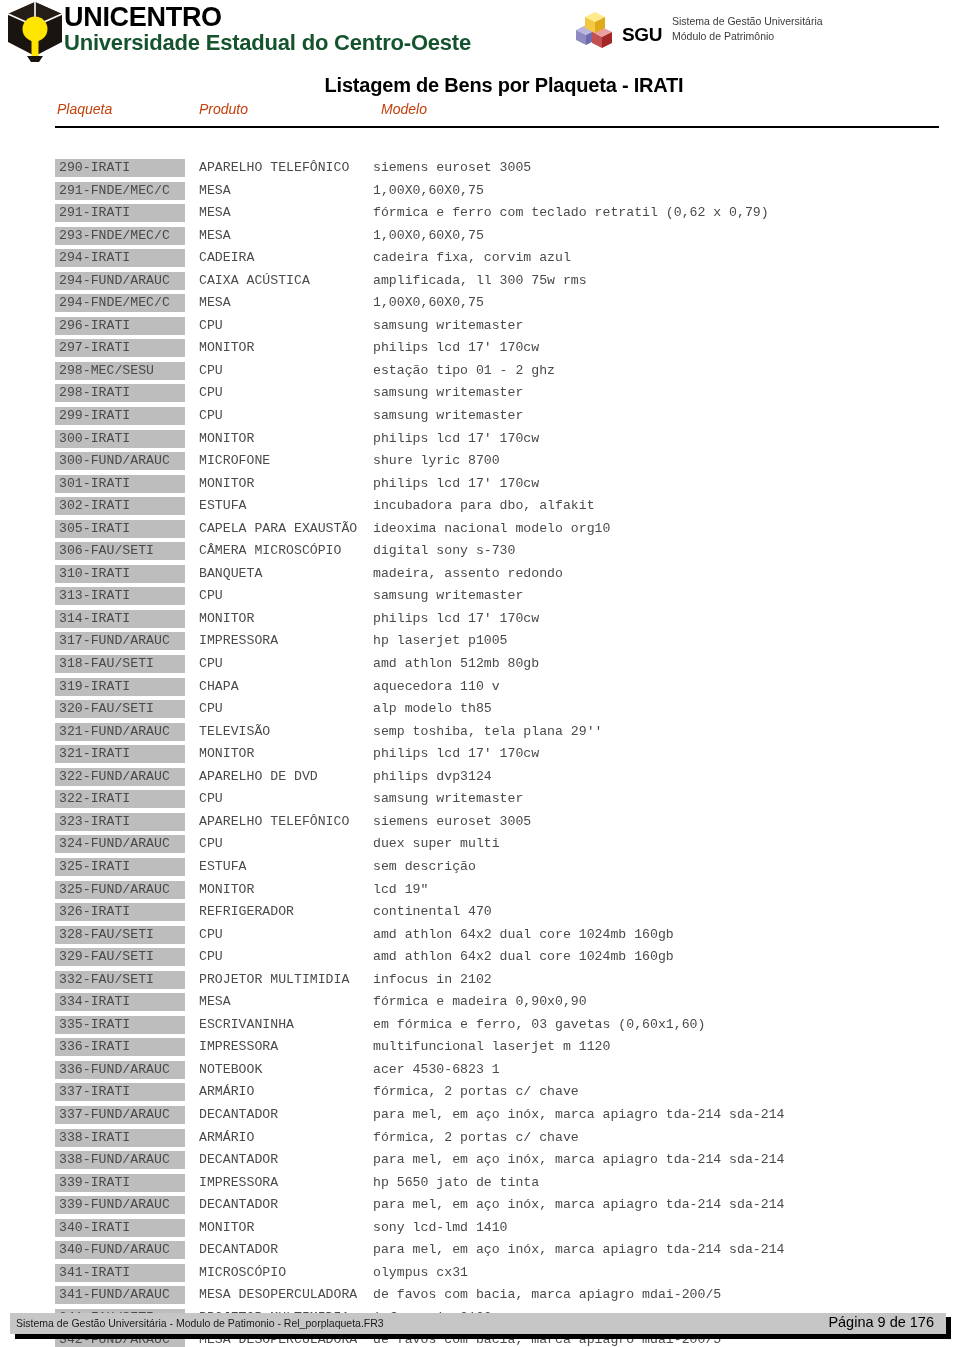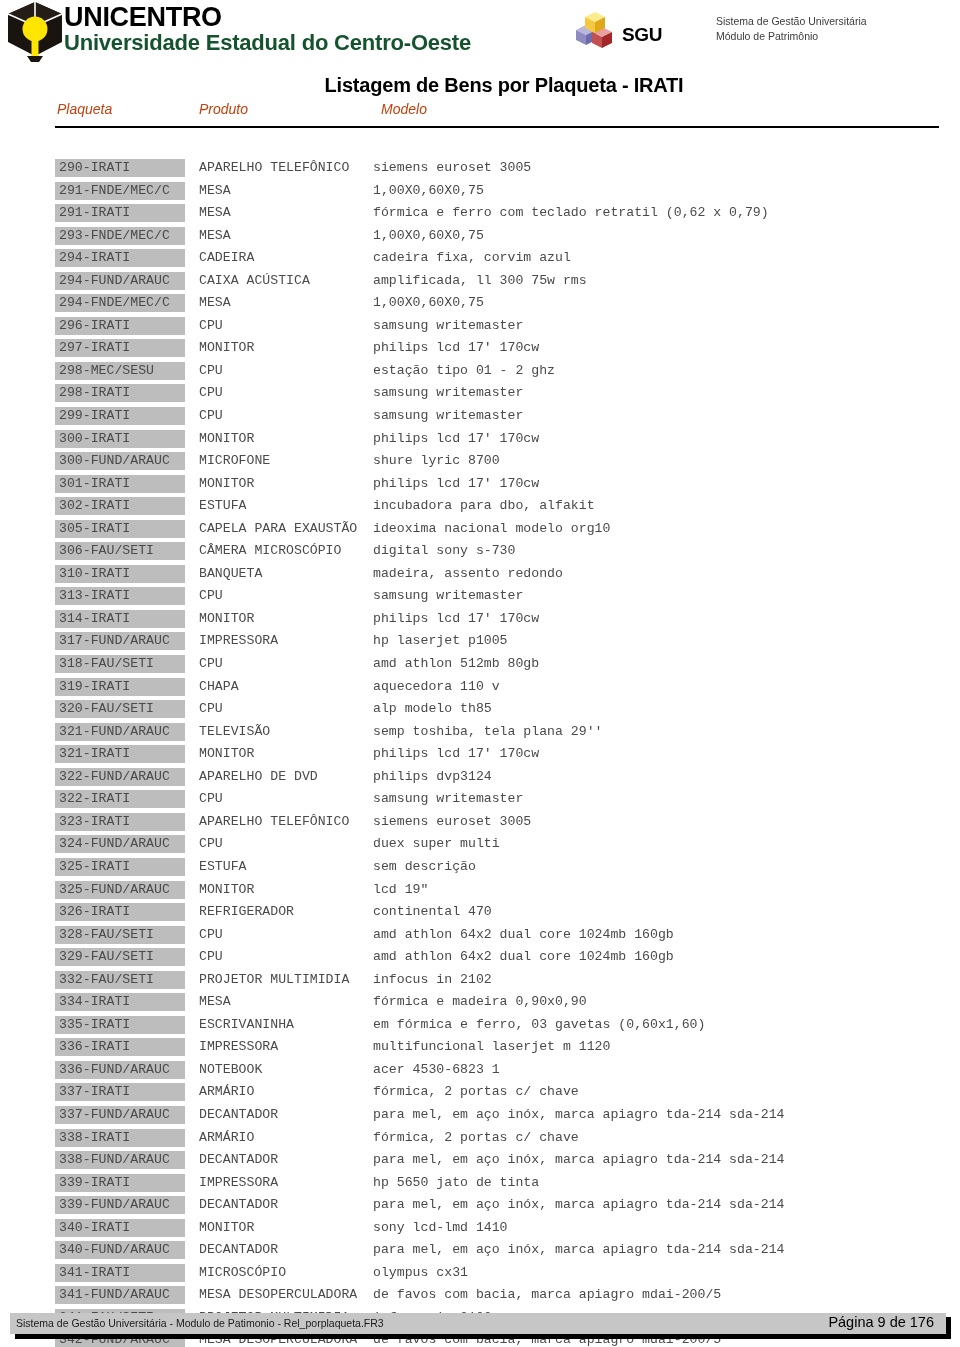--- a/index.html
+++ b/index.html
@@ -76,21 +76,20 @@
   #sgu-text {
     position: absolute;
     left: 100px;
     top: 6px;
   }
   .sgu-line {
     font-size: 10.5px;
     line-height: 15px;
     color: #3b3b3b;
     white-space: nowrap;
-    margin-left: 44px;
   }
 
   
   #report-title {
     position: absolute;
     left: 0;
     top: 74px;
     width: 960px;
     text-align: center;
     font-size: 20px;

